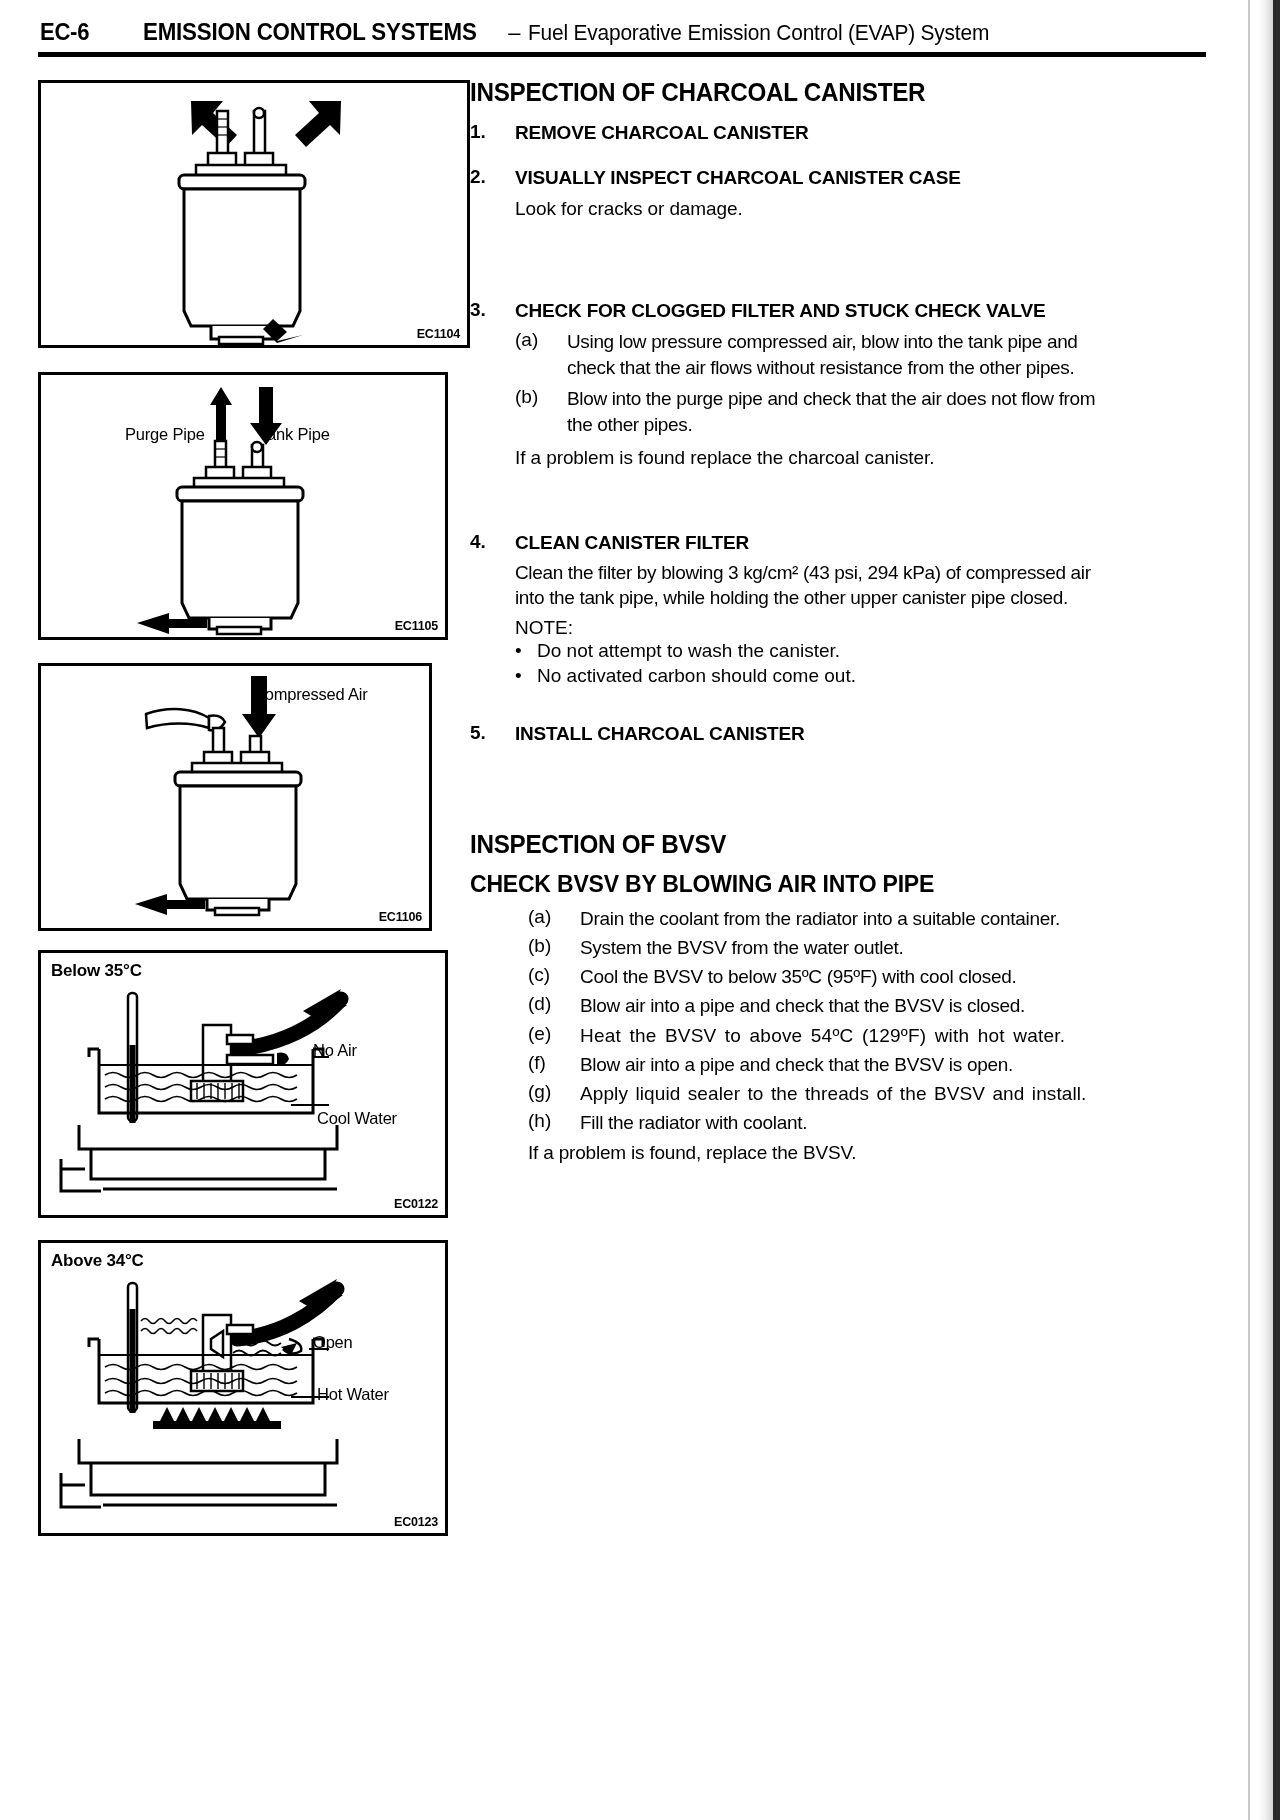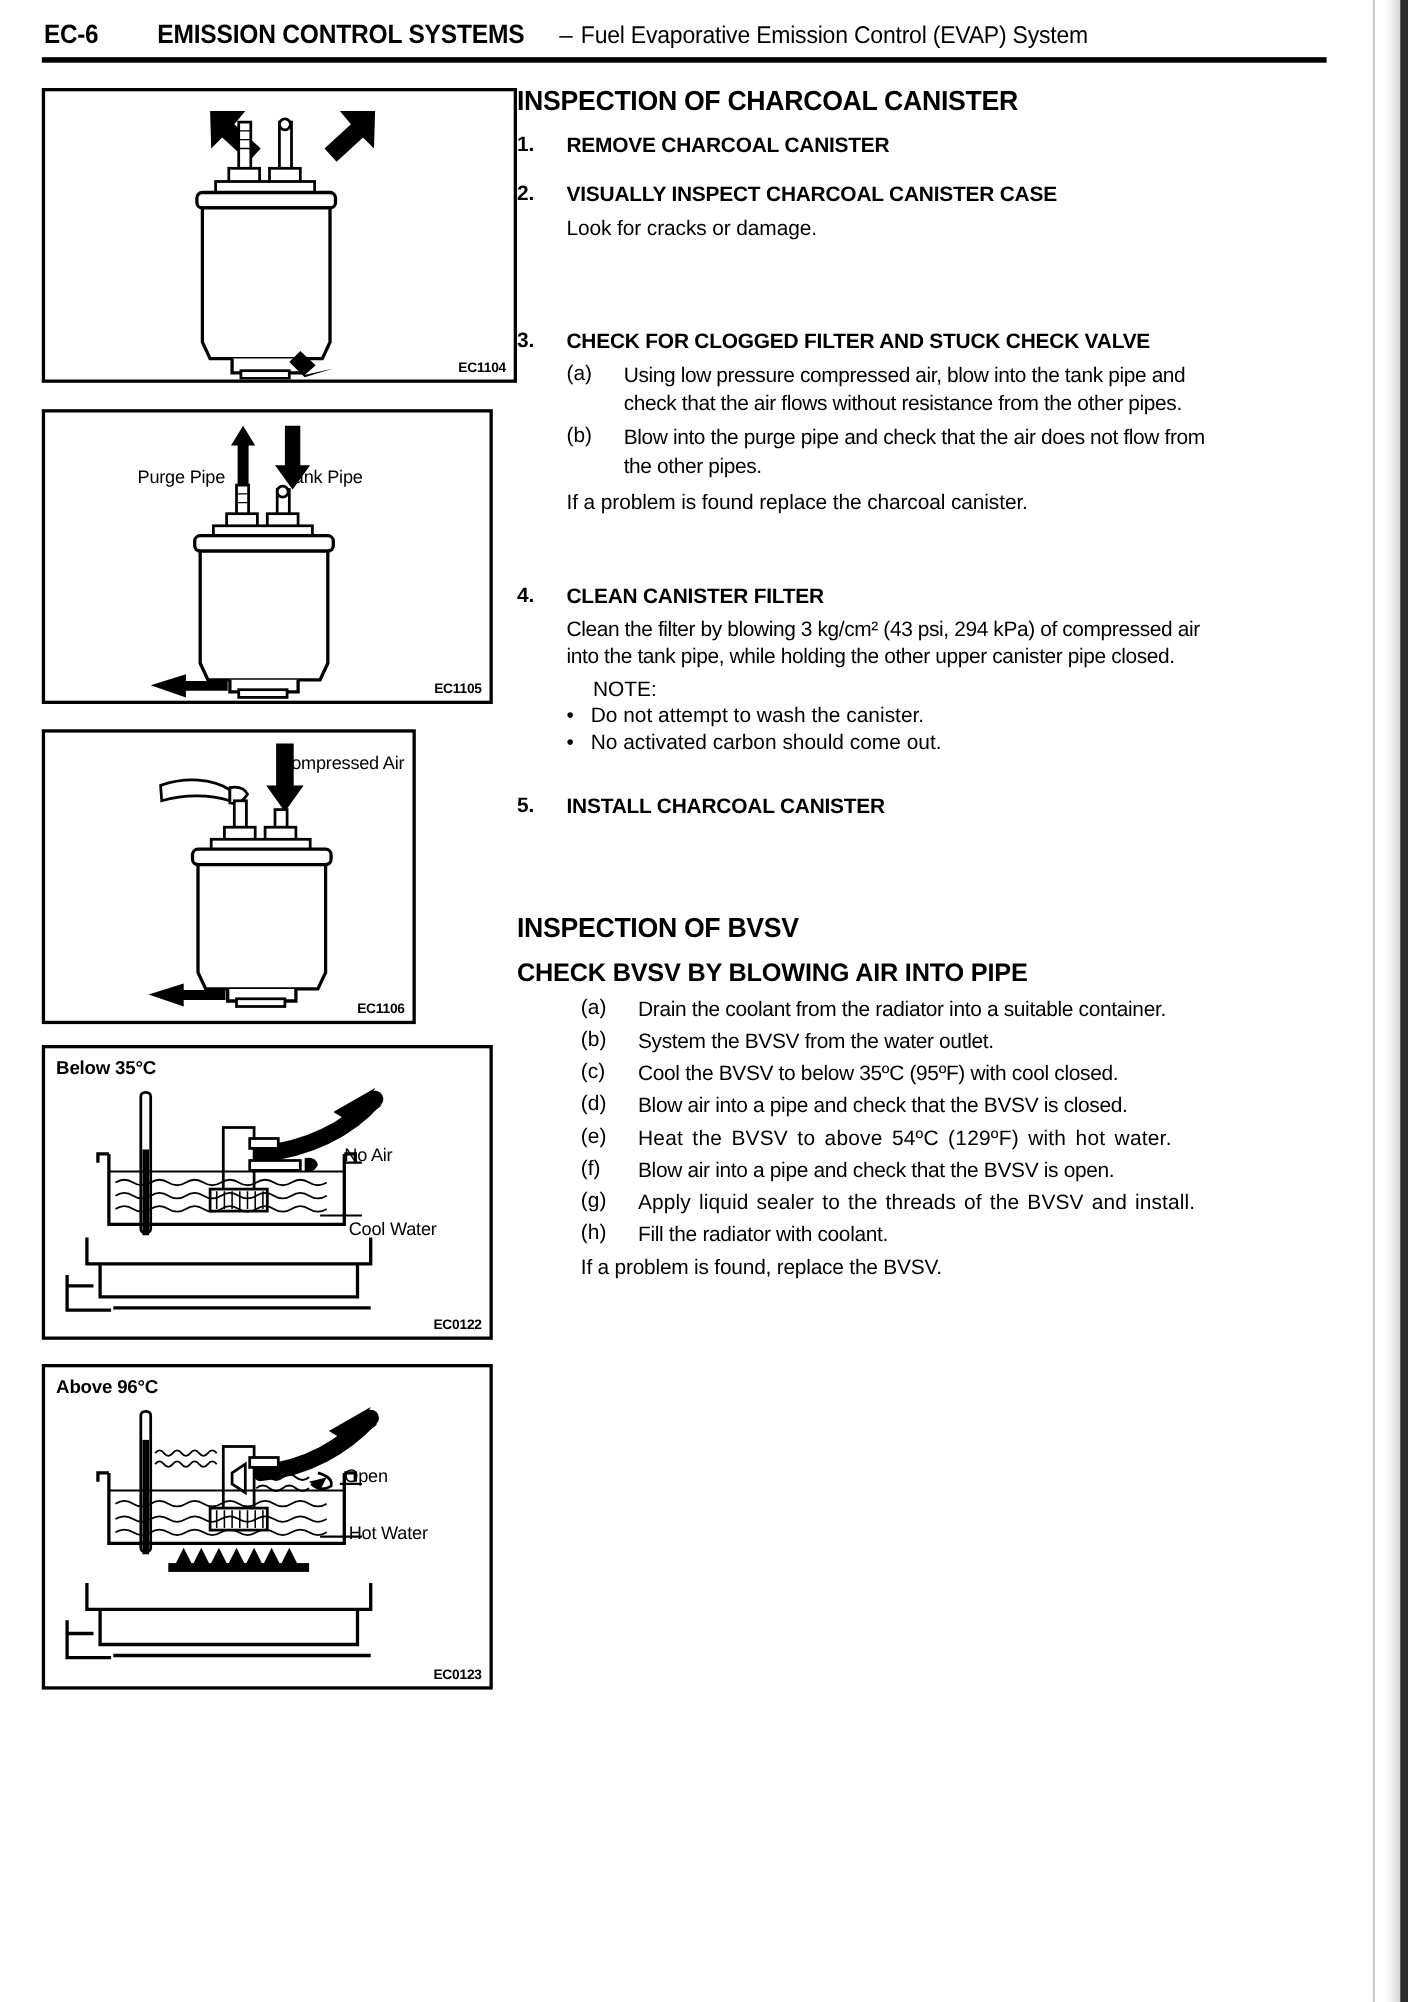--- a/index.html
+++ b/index.html
@@ -146,21 +146,21 @@
     width: 52px;
     flex: 0 0 52px;
     font-size: 19px;
   }
   .sub-item .txt {
     font-size: 19px;
     line-height: 1.34;
     letter-spacing: -0.35px;
     flex: 1;
   }
-  .note-label { font-size: 19px; margin-left: 69px; }
+  .note-label { font-size: 19px; margin-left: 45px; }
   .note-bullet {
     display: flex;
     margin-left: 45px;
     font-size: 19px;
     line-height: 1.3;
   }
   .note-bullet .dot { width: 22px; flex: 0 0 22px; }
 
   .bvsv-heading {
     font-size: 23px;
@@ -261,21 +261,21 @@
     <path d="M141,126 L141,228 L148,243 L250,243 L257,228 L257,126 Z" fill="#fff" stroke="#000" stroke-width="3"></path>
 
     <path d="M168,243 L168,254 L230,254 L230,243" fill="#fff" stroke="#000" stroke-width="3"></path>
     <rect x="176" y="252" width="44" height="7" fill="#fff" stroke="#000" stroke-width="2.5"></rect>
 
     <polygon points="96,248 128,238 128,244 166,244 166,253 128,253 128,259" fill="#000"></polygon>
   </svg>
   <span class="fig-code">EC1105</span>
 </div>
 
-<div class="figure-box" style="left:38px; top:663px; width:340px; height:268px;">
+<div class="figure-box" style="left:38px; top:663px; width:394px; height:268px;">
   <span class="fig-label plain" style="left:212px; top:19px;">Compressed Air</span>
   <svg width="404" height="262" viewBox="0 0 404 262">
 
     <path d="M105,48 C128,40 152,42 168,52 L168,62 C150,56 126,56 106,62 Z" fill="#fff" stroke="#000" stroke-width="2.5"></path>
     <path d="M168,50 q12,-2 16,6 q-6,10 -16,8 Z" fill="#fff" stroke="#000" stroke-width="2.5"></path>
 
     <polygon points="210,10 226,10 226,48 235,48 218,72 201,48 210,48" fill="#000"></polygon>
 
     <rect x="172" y="62" width="11" height="28" fill="#fff" stroke="#000" stroke-width="2.5"></rect>
     <rect x="163" y="86" width="28" height="13" fill="#fff" stroke="#000" stroke-width="2.5"></rect>
@@ -343,21 +343,21 @@
     <path d="M20,216 L44,216" fill="none" stroke="#000" stroke-width="3"></path>
     <path d="M62,236 L296,236" fill="none" stroke="#000" stroke-width="3"></path>
 
     <line x1="272" y1="104" x2="288" y2="104" stroke="#000" stroke-width="2"></line>
     <line x1="250" y1="152" x2="288" y2="152" stroke="#000" stroke-width="2"></line>
   </svg>
   <span class="fig-code">EC0122</span>
 </div>
 
 <div class="figure-box" style="left:38px; top:1240px; width:410px; height:296px;">
-  <span class="fig-label" style="left:10px; top:8px;">Above 96°C</span>
+  <span class="fig-label" style="left:10px; top:8px;">Above 34°C</span>
   <span class="fig-label plain" style="left:272px; top:90px;">Open</span>
   <span class="fig-label plain" style="left:276px; top:142px;">Hot Water</span>
   <svg width="404" height="290" viewBox="0 0 404 290">
 
     <path d="M196,96 C238,92 272,72 296,46" fill="none" stroke="#000" stroke-width="15" stroke-linecap="round"></path>
     <path d="M258,58 L296,36 L288,52 L302,52 L278,70 Z" fill="#000"></path>
 
     <rect x="87" y="40" width="9" height="128" rx="4" fill="#fff" stroke="#000" stroke-width="2.5"></rect>
     <rect x="88.5" y="66" width="6" height="104" fill="#000"></rect>
 

